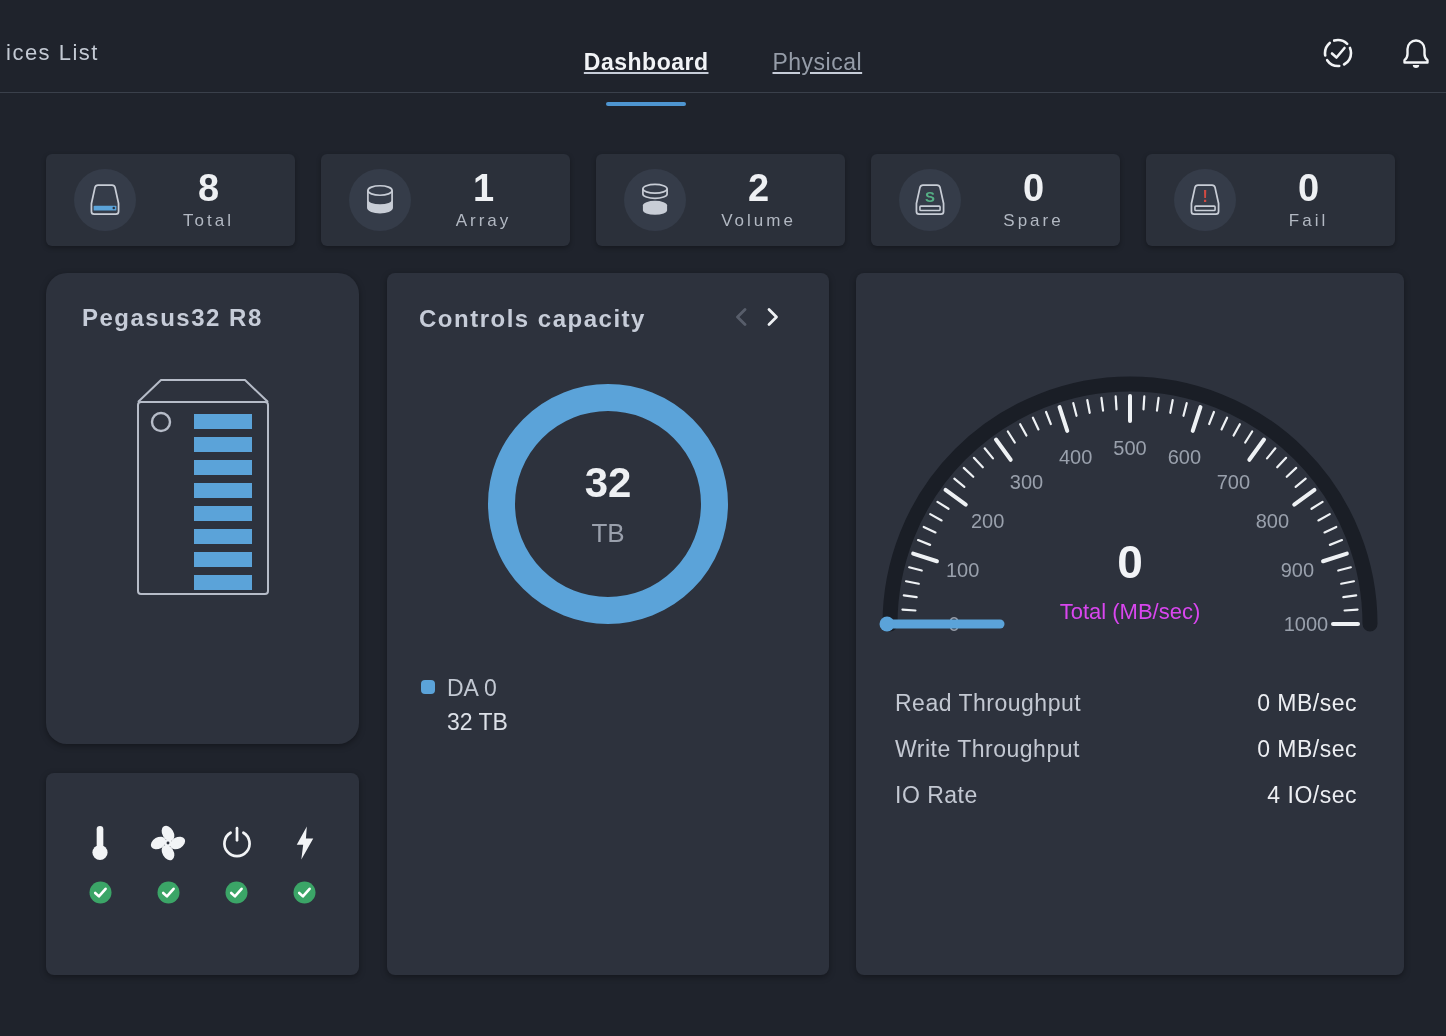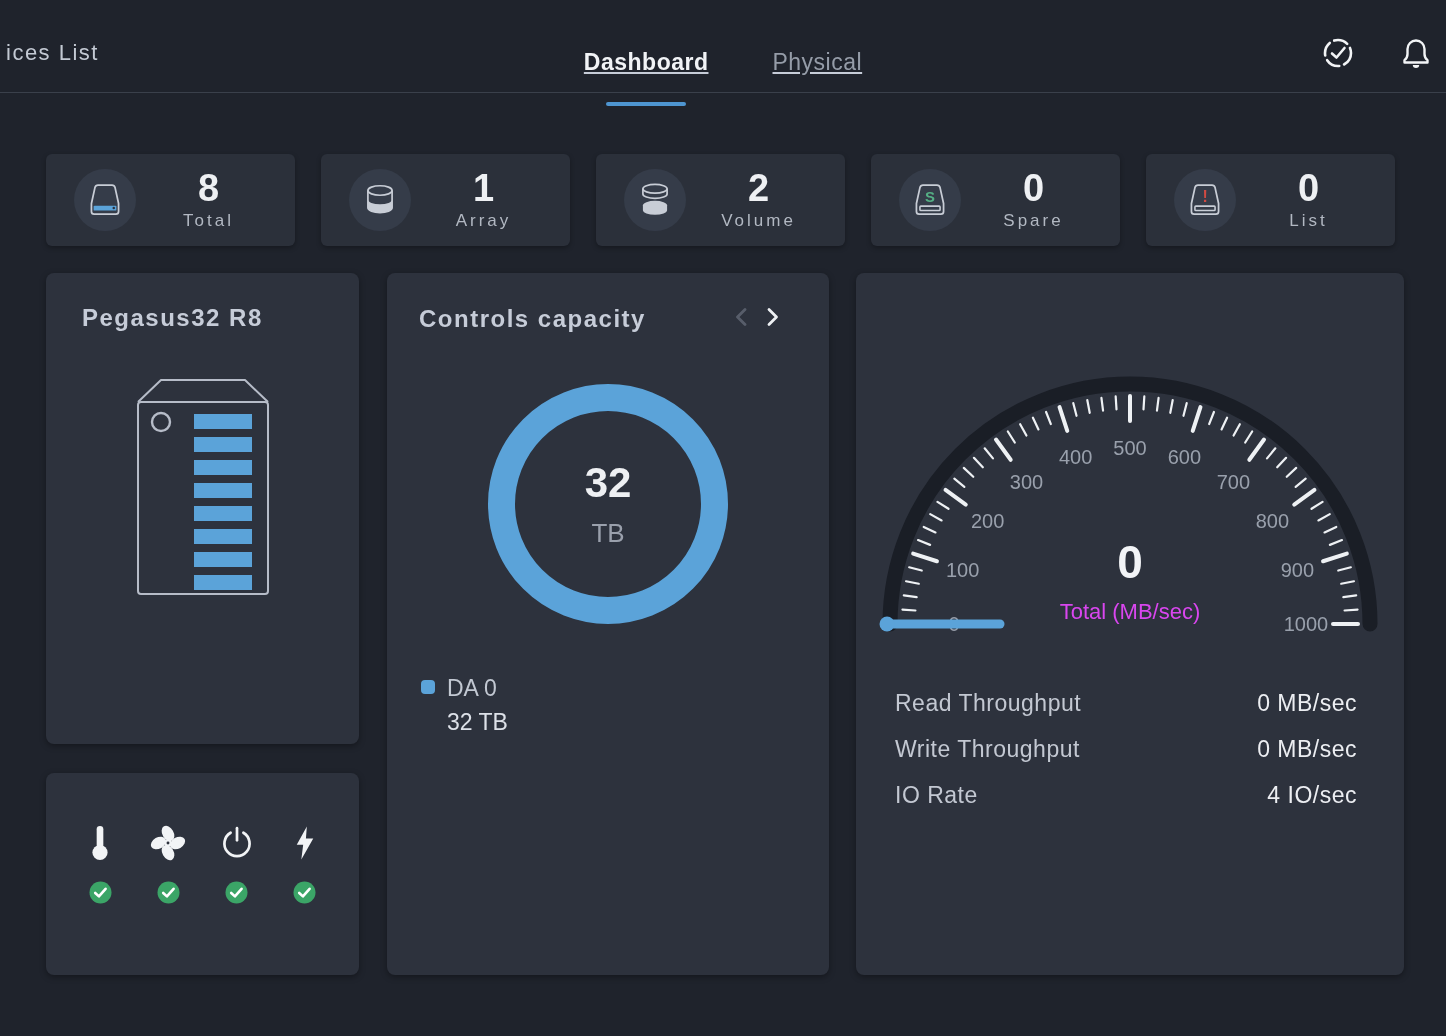--- a/index.html
+++ b/index.html
@@ -28,21 +28,21 @@
   .card-ic { width:62px; height:62px; border-radius:50%; background:#353c49; margin-left:28px;
              display:flex; align-items:center; justify-content:center; flex:0 0 auto; }
   .card-txt { flex:1; text-align:center; padding-right:14px; }
   .card-num { font-size:38px; font-weight:bold; color:#eef0f3; line-height:1.05; }
   .card-lbl { font-size:17px; letter-spacing:3px; color:#b2b8c2; margin-top:2px; }
 
   
   .panel { position:absolute; background:#2d323d; border-radius:8px; box-shadow:0 2px 6px rgba(0,0,0,.35); }
   .panel-title { font-size:24px; font-weight:bold; letter-spacing:1.5px; color:#c6ccd8; }
 
-  #device-panel { left:46px; top:261px; width:313px; height:471px; }
+  #device-panel { left:46px; top:261px; width:313px; height:471px;border-radius:21px; }
   #device-panel .panel-title { padding:31px 0 0 36px; }
   #device-art { position:absolute; left:50%; transform:translateX(-50%); top:99px; }
 
   #status-panel { left:46px; top:761px; width:313px; height:202px; }
   .status-grid { display:grid; grid-template-columns:repeat(4,1fr); padding:52px 20px 0; }
   .status-cell { display:flex; flex-direction:column; align-items:center; gap:20px; }
   .status-ic { height:36px; display:flex; align-items:center; justify-content:center; }
 
   #capacity-panel { left:387px; top:261px; width:442px; height:702px; }
   .cap-head { display:flex; align-items:center; padding:32px 50px 0 32px; }
@@ -169,21 +169,21 @@
   <div class="card" style="left:1146px">
     <div class="card-ic">
       <svg width="42" height="40" viewBox="0 0 48 44">
         <path d="M16 5 H32 C33.8 5 35 6 35.5 7.8 L39.5 26 V35 C39.5 36.8 38.2 38 36.5 38 H11.5 C9.8 38 8.5 36.8 8.5 35 V26 L12.5 7.8 C13 6 14.2 5 16 5 Z" fill="none" stroke="#c8cdd6" stroke-width="2" stroke-linejoin="round"></path>
         <rect x="12.5" y="29" width="23" height="5" rx="1" fill="none" stroke="#c8cdd6" stroke-width="1.8"></rect>
         <text x="24" y="24" text-anchor="middle" font-size="18" font-weight="bold" fill="#d04a42">!</text>
       </svg>
     </div>
     <div class="card-txt">
       <div class="card-num">0</div>
-      <div class="card-lbl">List</div>
+      <div class="card-lbl">Fail</div>
     </div>
   </div>
 
   <section class="panel" id="device-panel">
     <div class="panel-title">Pegasus32 R8</div>
     <svg id="device-art" width="150" height="228" viewBox="0 0 150 228">
       <path d="M10 30 L33 8 H117 L140 30" fill="none" stroke="#b6bcc8" stroke-width="2" stroke-linejoin="round"></path>
       <rect x="10" y="30" width="130" height="192" rx="3" fill="none" stroke="#b6bcc8" stroke-width="2"></rect>
       <circle cx="33" cy="50" r="9" fill="none" stroke="#b6bcc8" stroke-width="2.4"></circle>
       <g fill="#5ba3d9">

